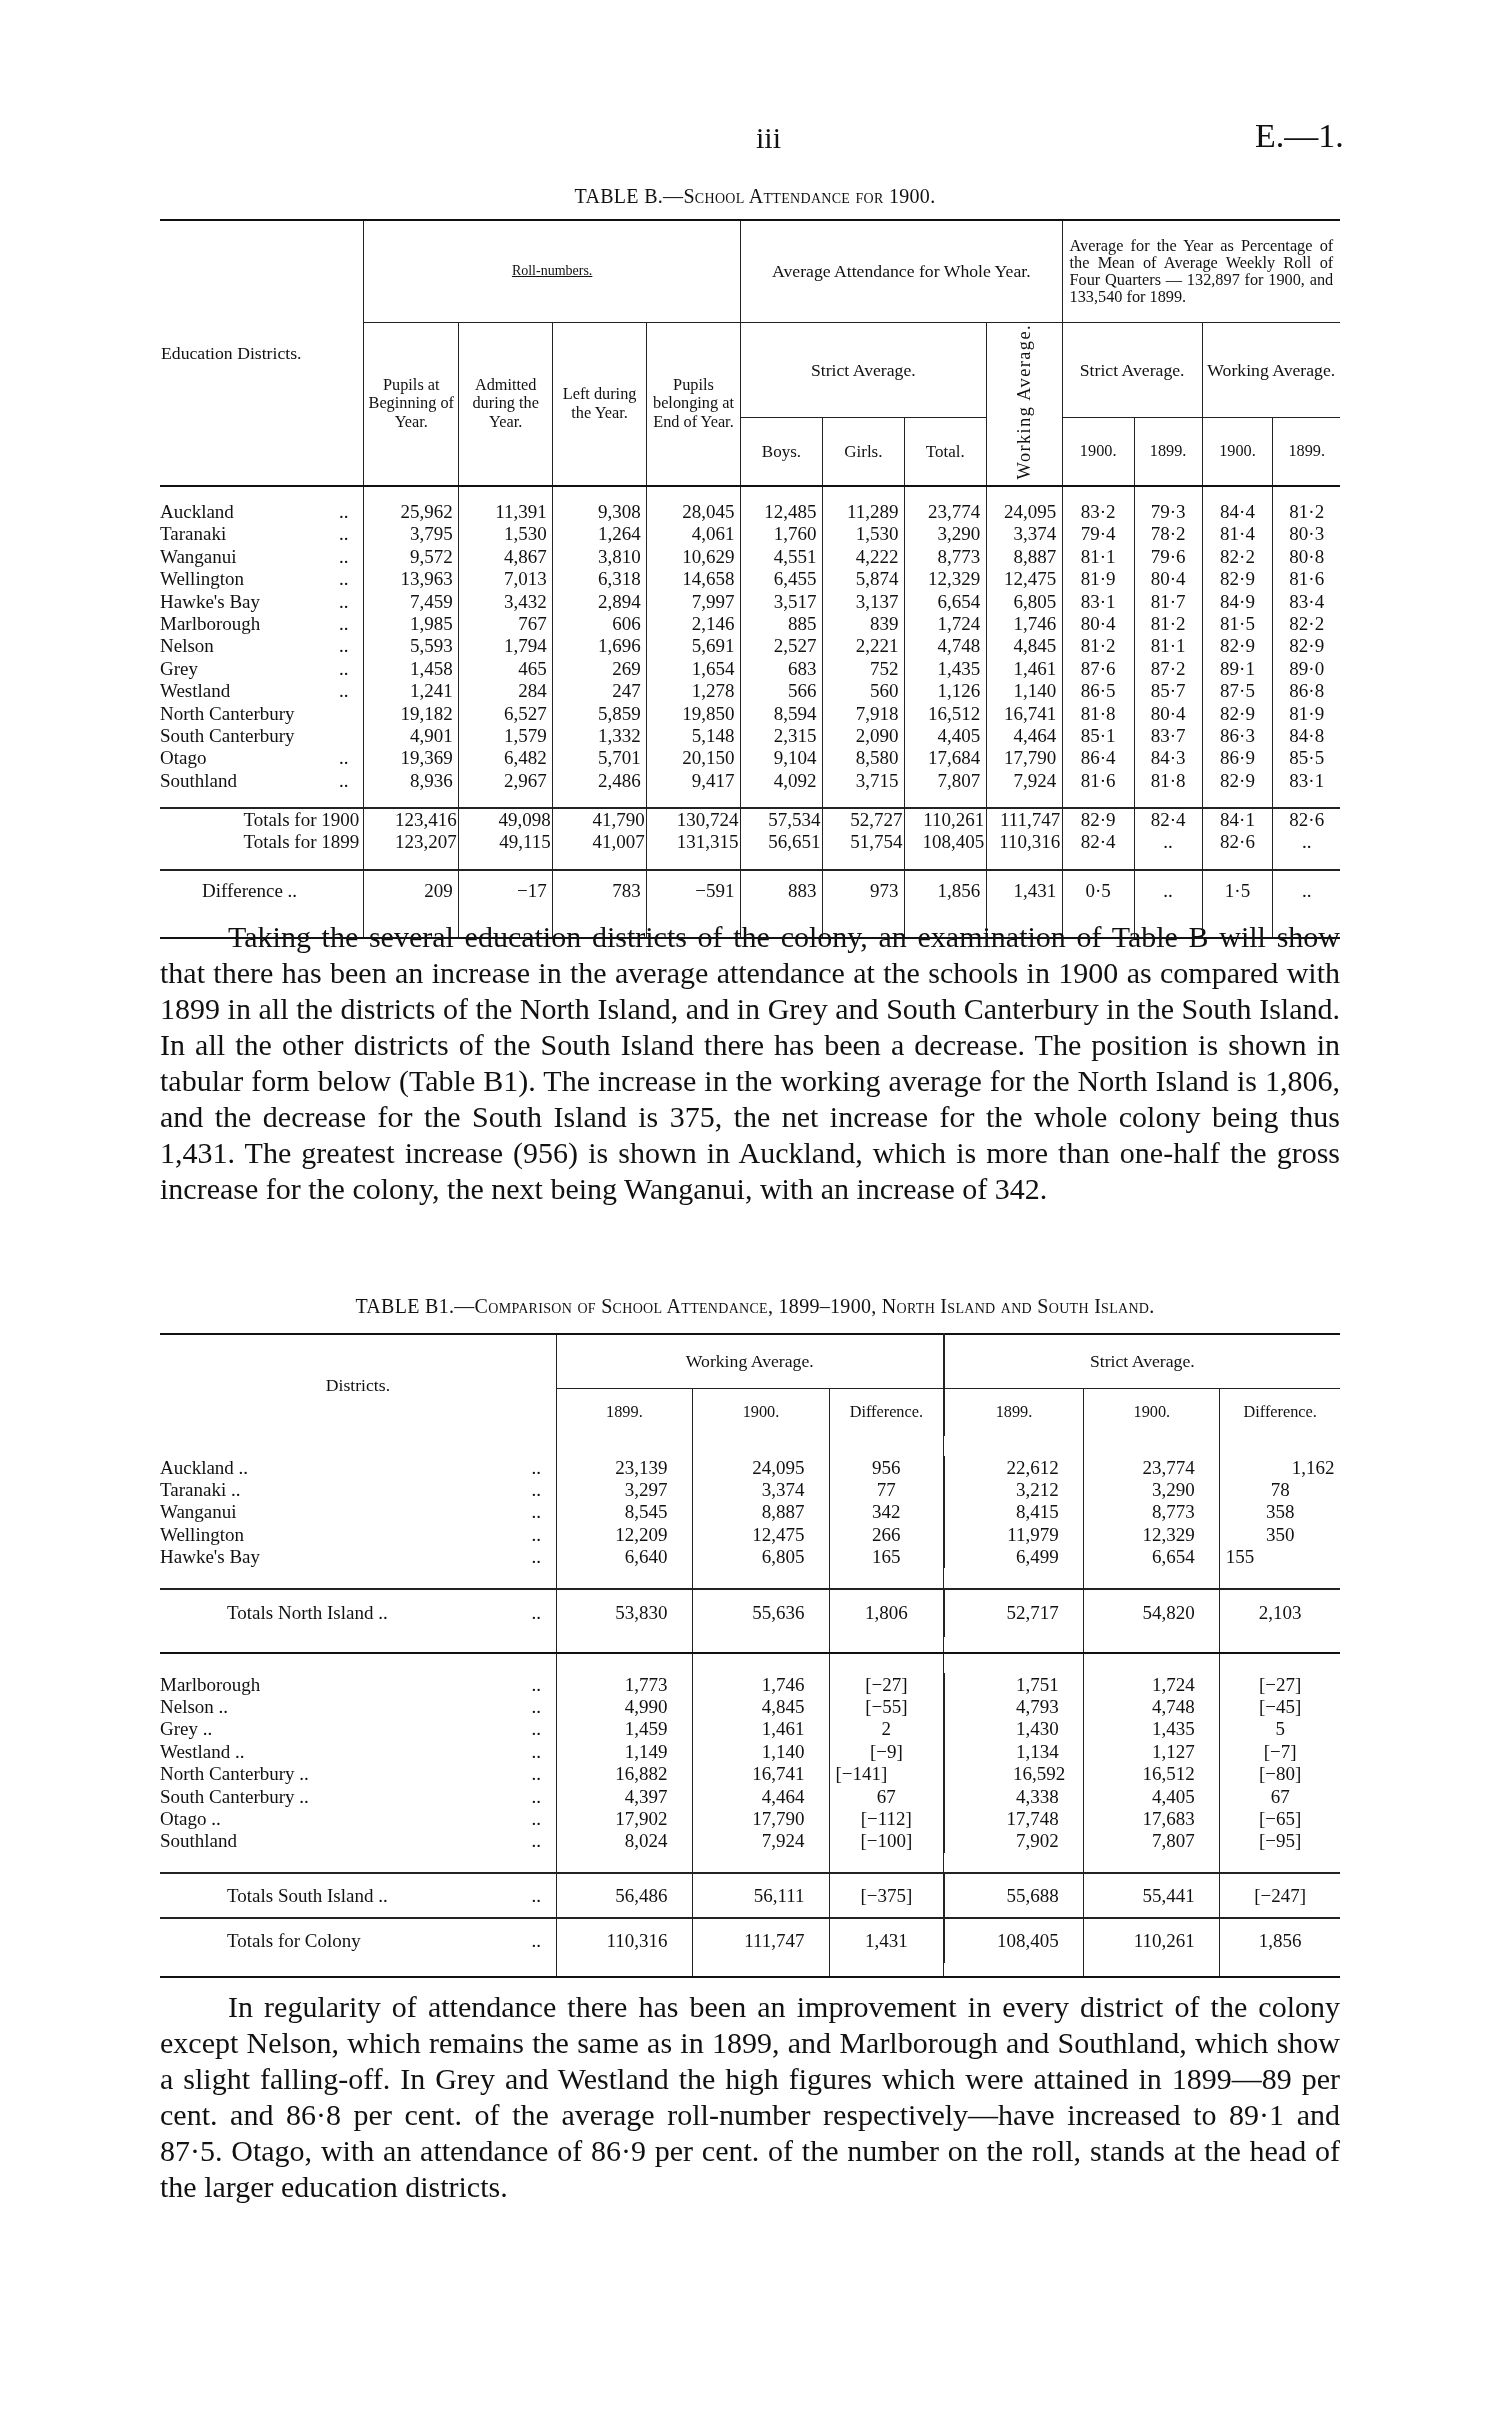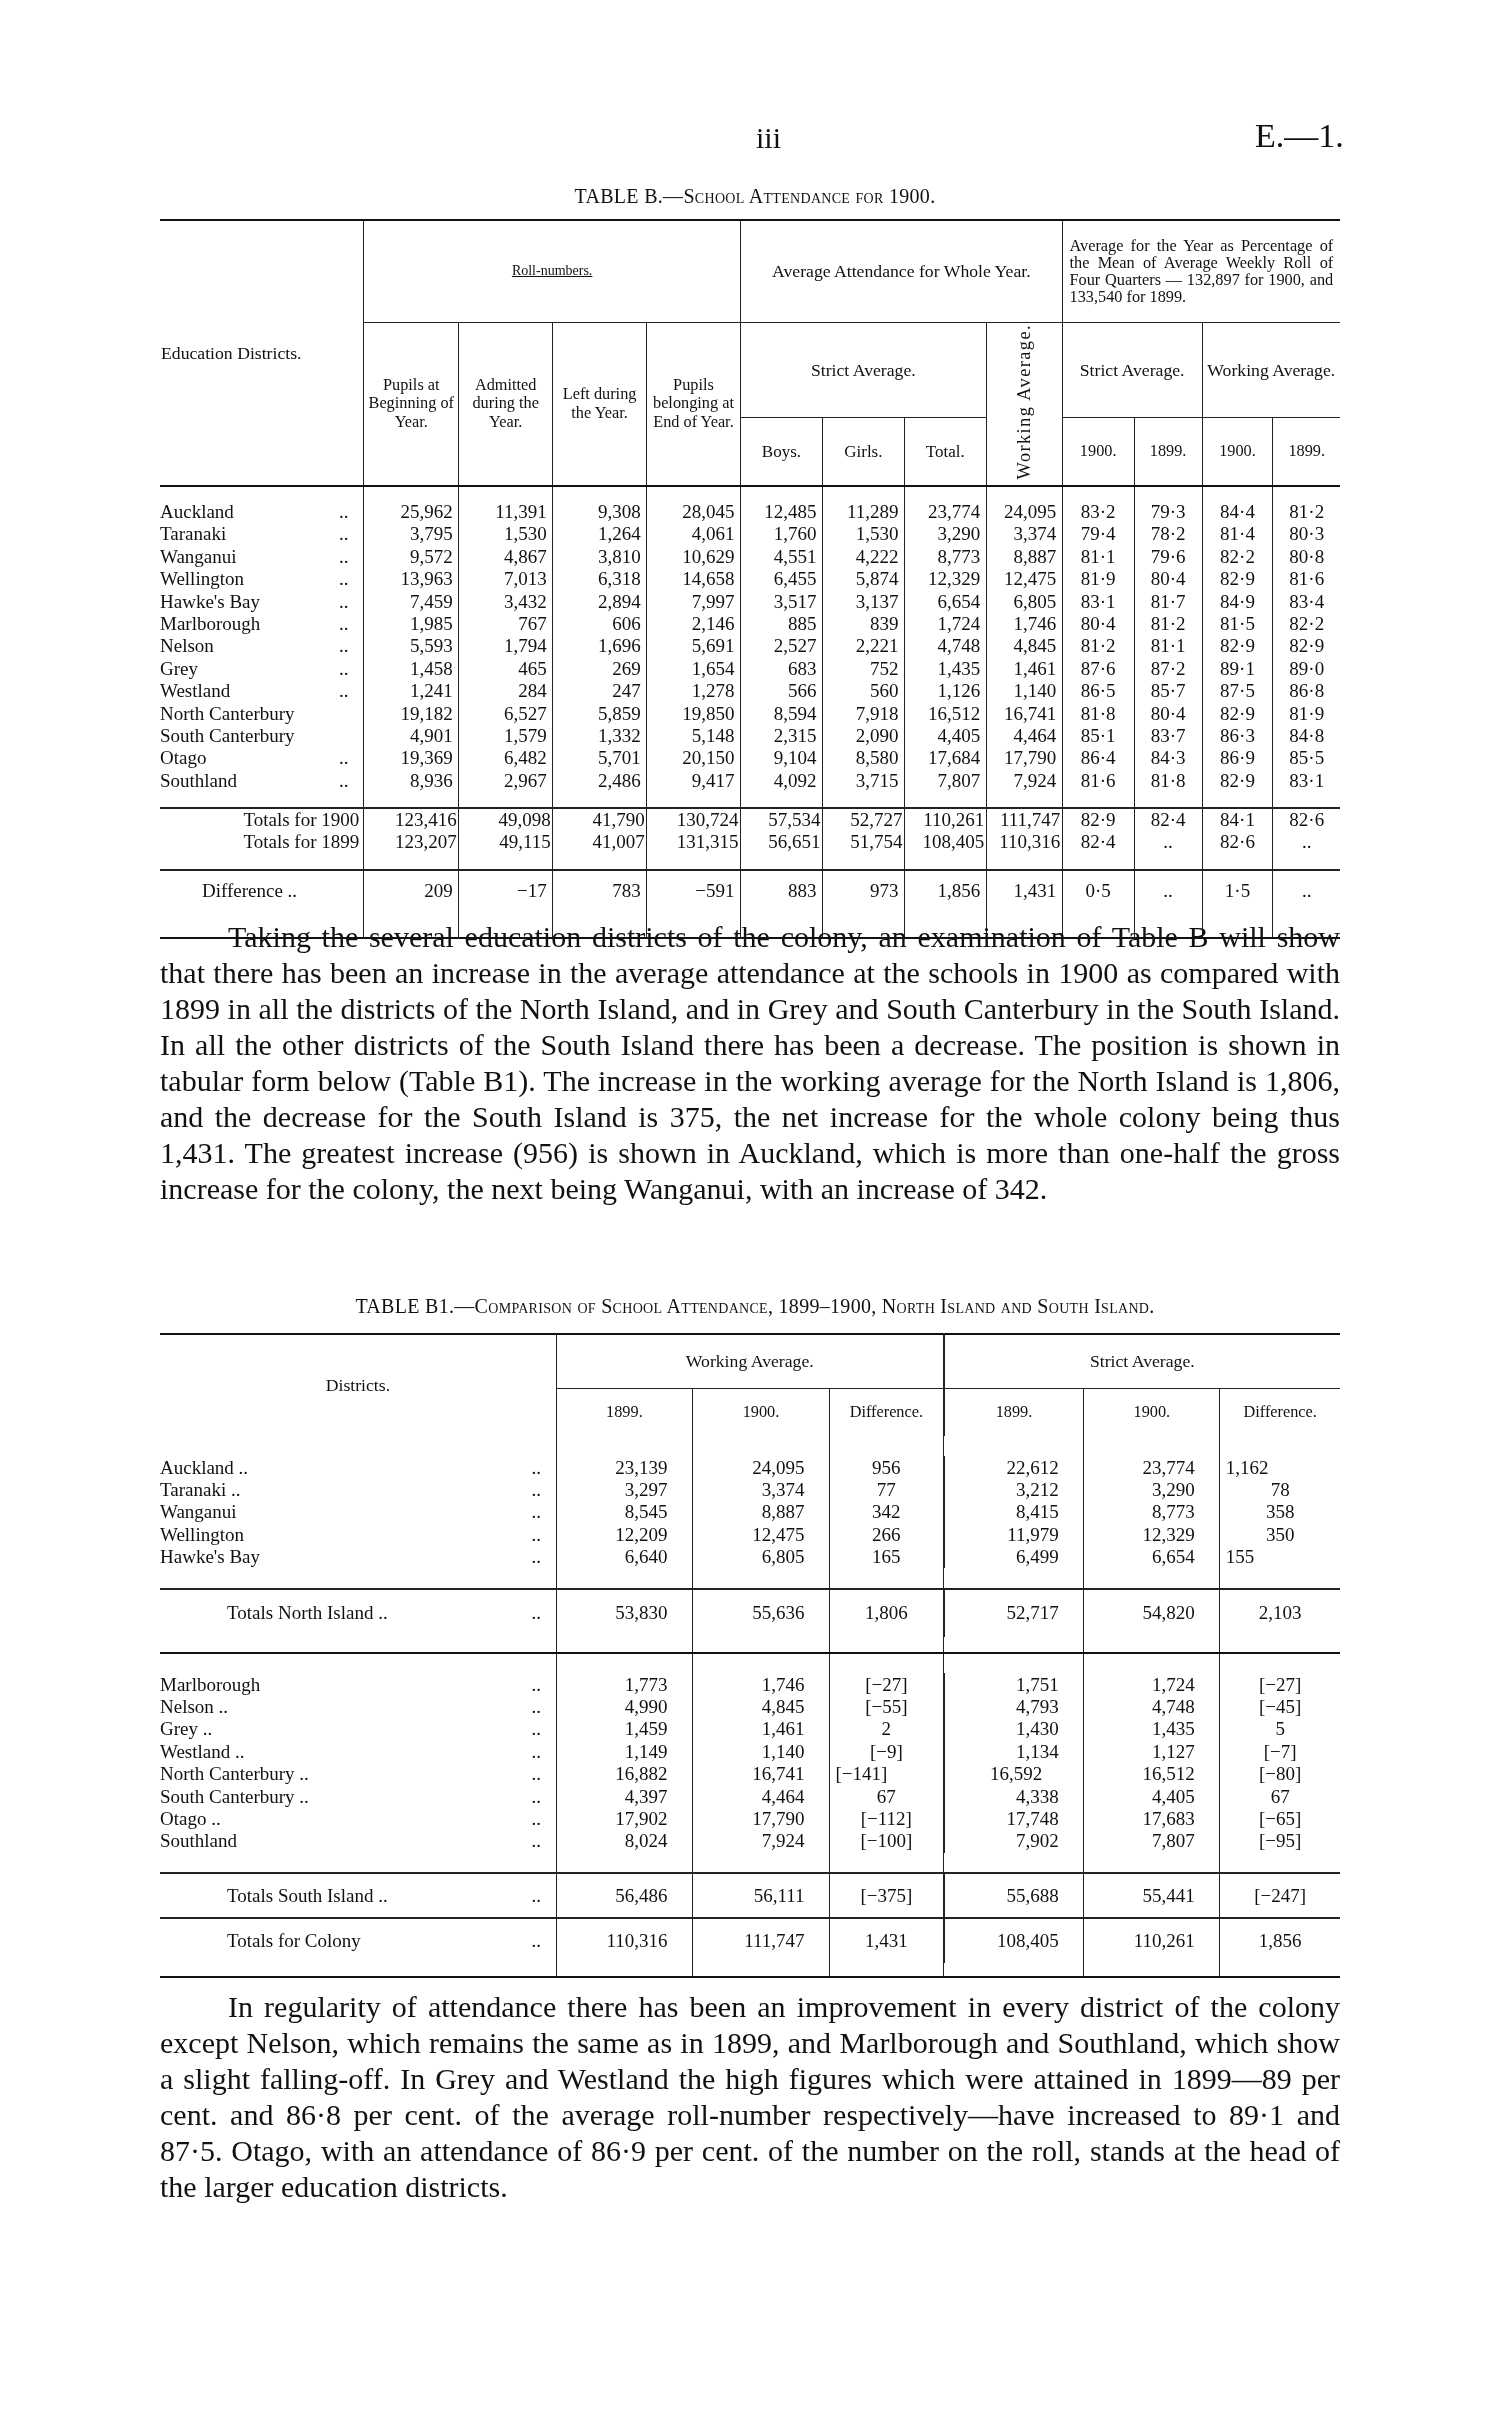--- a/index.html
+++ b/index.html
@@ -435,21 +435,21 @@
         <td class="vl"></td>
         <td class="vl"></td>
       </tr>
       <tr style="height: 22.4px;">
         <td class="name"><span>Auckland ..</span><span style="float: right; margin-right: 9.5px;">..</span></td>
         <td class="vl" style="padding-right:24.5px;">23,139</td>
         <td class="vl" style="padding-right:24.5px;">24,095</td>
         <td class="vl" style="text-align:center;">956</td>
         <td class="vl" style="border-left:2.7px double #222;padding-right:24.5px;">22,612</td>
         <td class="vl" style="padding-right:24.5px;">23,774</td>
-        <td class="vl" style="text-align:left;margin-top:16px;">1,162</td>
+        <td class="vl" style="text-align:right;margin-top:16px;">1,162</td>
       </tr>
       <tr style="height: 22.4px;">
         <td class="name"><span>Taranaki ..</span><span style="float: right; margin-right: 9.5px;">..</span></td>
         <td class="vl" style="padding-right:24.5px;">3,297</td>
         <td class="vl" style="padding-right:24.5px;">3,374</td>
         <td class="vl" style="text-align:center;">77</td>
         <td class="vl" style="border-left:2.7px double #222;padding-right:24.5px;">3,212</td>
         <td class="vl" style="padding-right:24.5px;">3,290</td>
         <td class="vl" style="text-align:center;">78</td>
       </tr>
@@ -550,21 +550,21 @@
         <td class="vl" style="text-align:center;">[−9]</td>
         <td class="vl" style="border-left:2.7px double #222;padding-right:24.5px;">1,134</td>
         <td class="vl" style="padding-right:24.5px;">1,127</td>
         <td class="vl" style="text-align:center;">[−7]</td>
       </tr>
       <tr style="height: 22.4px;">
         <td class="name"><span>North Canterbury ..</span><span style="float: right; margin-right: 9.5px;">..</span></td>
         <td class="vl" style="padding-right:24.5px;">16,882</td>
         <td class="vl" style="padding-right:24.5px;">16,741</td>
         <td class="vl" style="text-align:left;">[−141]</td>
-        <td class="vl" style="border-left:2.7px double #222;padding-right:41px;">16,592</td>
+        <td class="vl" style="border-left:2.7px double #222;padding-right:18px;">16,592</td>
         <td class="vl" style="padding-right:24.5px;">16,512</td>
         <td class="vl" style="text-align:center;">[−80]</td>
       </tr>
       <tr style="height: 22.4px; margin-top: 7px;">
         <td class="name"><span>South Canterbury ..</span><span style="float: right; margin-right: 9.5px;">..</span></td>
         <td class="vl" style="padding-right:24.5px;">4,397</td>
         <td class="vl" style="padding-right:24.5px;">4,464</td>
         <td class="vl" style="text-align:center;">67</td>
         <td class="vl" style="border-left:2.7px double #222;padding-right:24.5px;">4,338</td>
         <td class="vl" style="padding-right:24.5px;">4,405</td>

